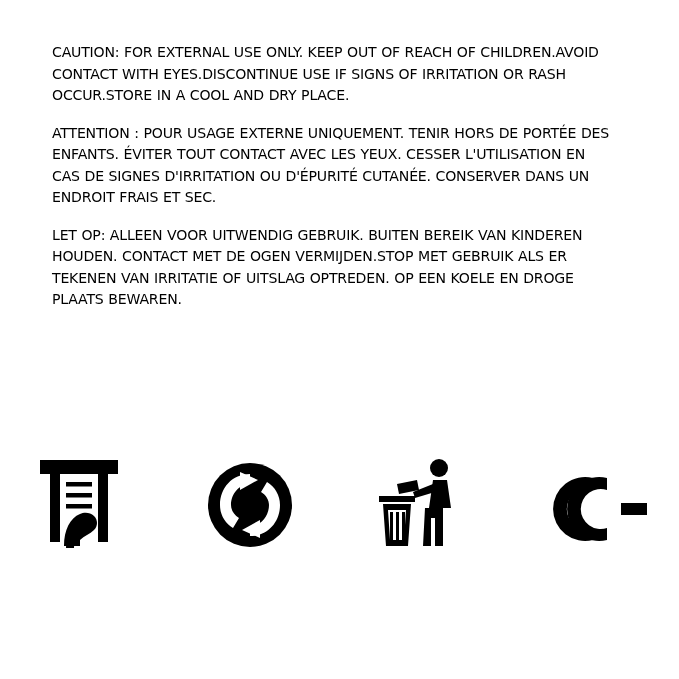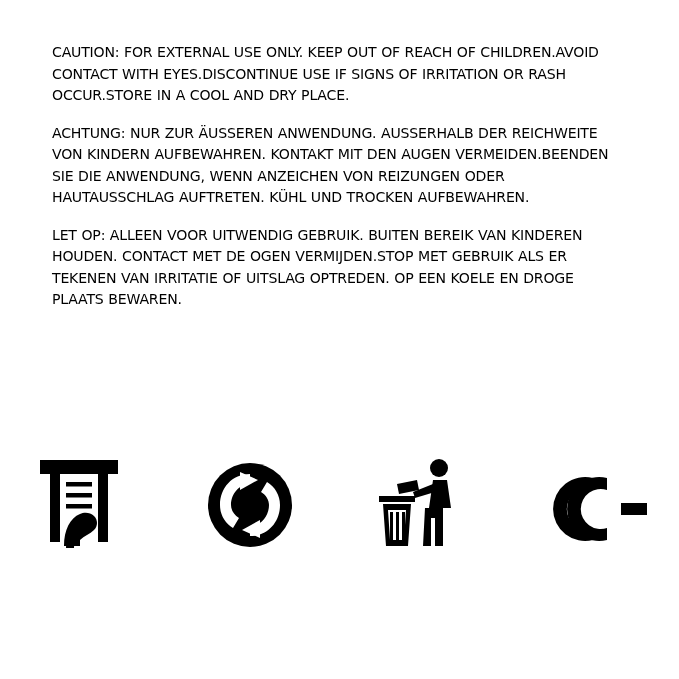--- a/index.html
+++ b/index.html
@@ -51,21 +51,21 @@
   .icon-cell svg {
     display: block;
   }
 </style>
 </head>
 <body>
 
 <div class="page">
 
   <p class="para">CAUTION: FOR EXTERNAL USE ONLY. KEEP OUT OF REACH OF CHILDREN.AVOID CONTACT WITH EYES.DISCONTINUE USE IF SIGNS OF IRRITATION OR RASH OCCUR.STORE IN A COOL AND DRY PLACE.</p>
-  <p class="para">ACHTUNG: NUR ZUR ÄUSSEREN ANWENDUNG. AUSSERHALB DER REICHWEITE VON KINDERN AUFBEWAHREN. KONTAKT MIT DEN AUGEN VERMEIDEN.BEENDEN SIE DIE ANWENDUNG, WENN ANZEICHEN VON REIZUNGEN ODER HAUTAUSSCHLAG AUFTRETEN. KÜHL UND TROCKEN AUFBEWAHREN.</p>
+  <p class="para">ATTENTION : POUR USAGE EXTERNE UNIQUEMENT. TENIR HORS DE PORTÉE DES ENFANTS. ÉVITER TOUT CONTACT AVEC LES YEUX. CESSER L'UTILISATION EN CAS DE SIGNES D'IRRITATION OU D'ÉPURITÉ CUTANÉE. CONSERVER DANS UN ENDROIT FRAIS ET SEC.</p>
   <p class="para">LET OP: ALLEEN VOOR UITWENDIG GEBRUIK. BUITEN BEREIK VAN KINDEREN HOUDEN. CONTACT MET DE OGEN VERMIJDEN.STOP MET GEBRUIK ALS ER TEKENEN VAN IRRITATIE OF UITSLAG OPTREDEN. OP EEN KOELE EN DROGE PLAATS BEWAREN.</p>
 
   <div class="icons">
 
     <div class="icon-cell">
       <svg width="86" height="94" viewBox="0 0 86 94" aria-hidden="true">
 
         <path d="M4 4 H82 V18 H72 V86 H62 V18 H24 V86 H14 V18 H4 Z" fill="#000"></path>
 
         <rect x="30" y="26" width="26" height="4.5" fill="#000"></rect>

